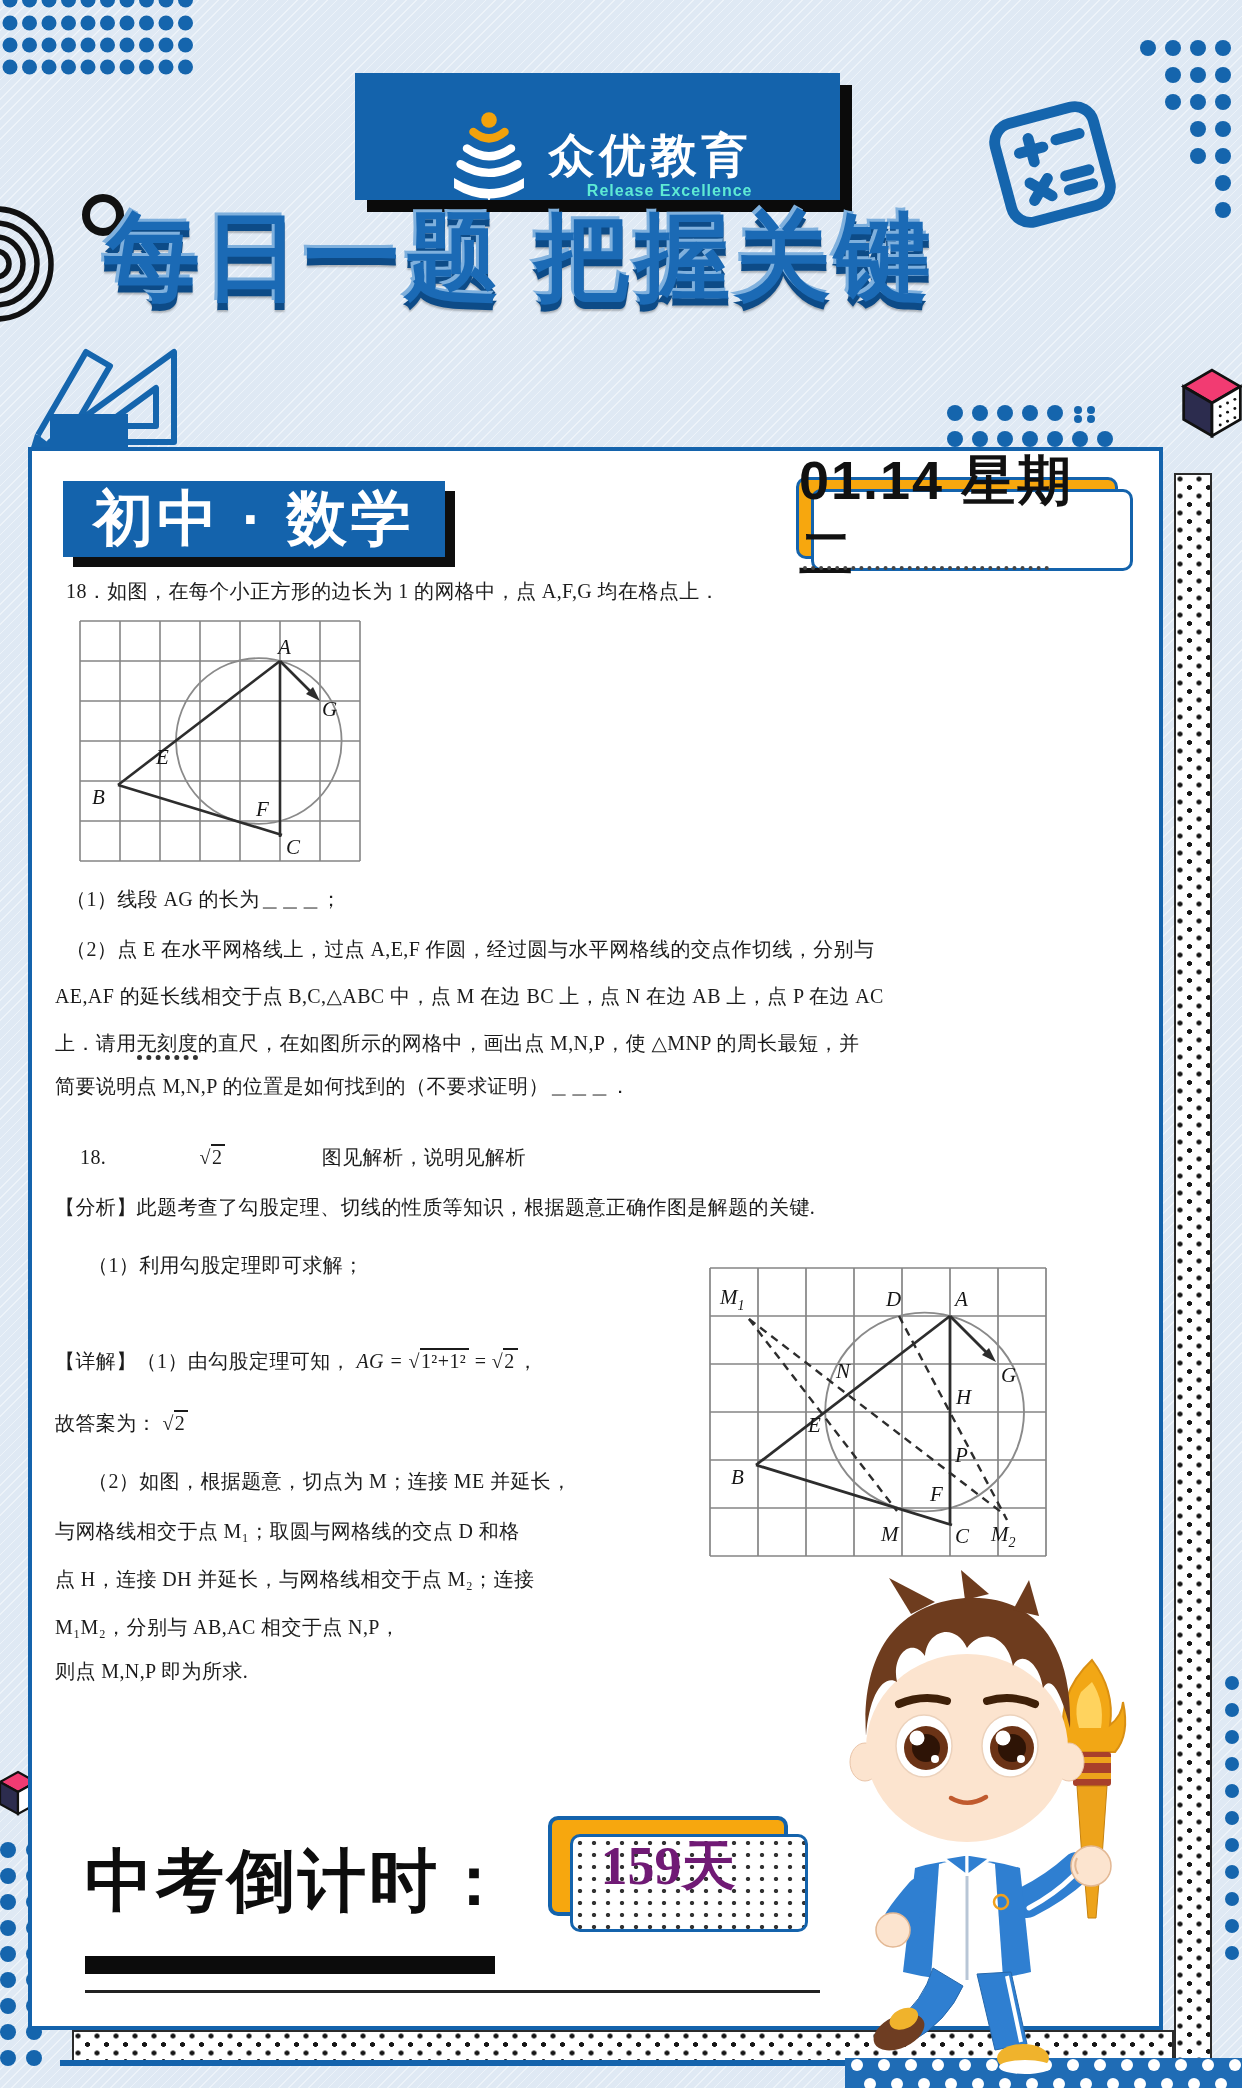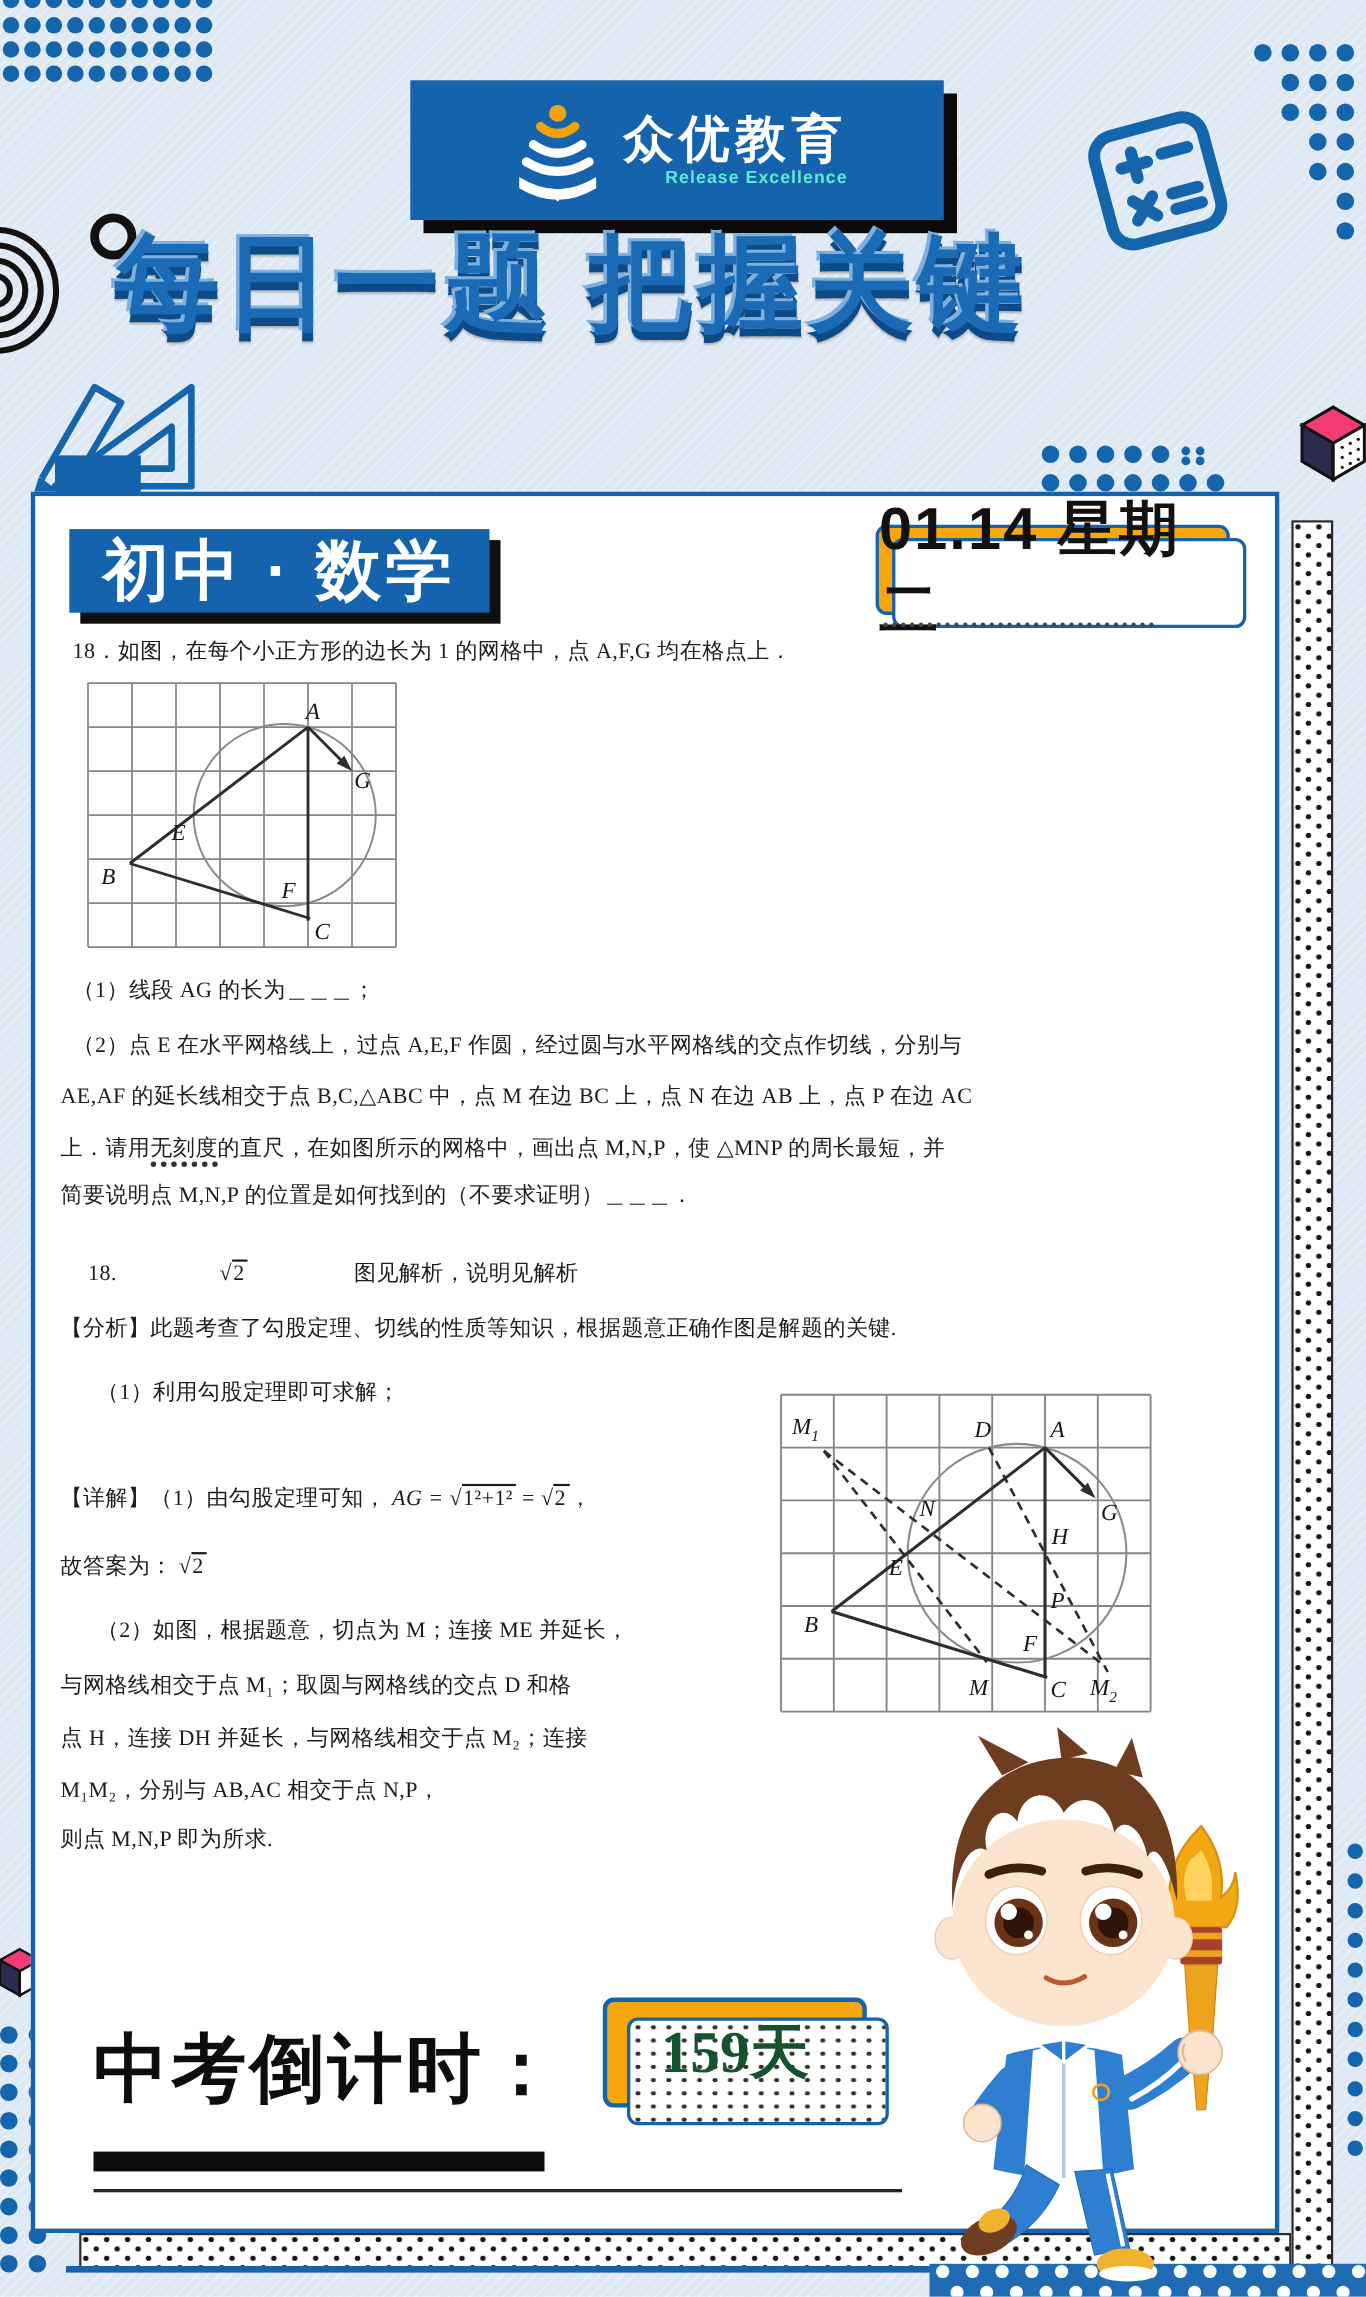--- a/index.html
+++ b/index.html
@@ -2,22 +2,22 @@
 <html><head>
 <meta charset="utf-8">
 <style>
   html,body{margin:0;padding:0;}
   #page{position:relative;width:1242px;height:2088px;overflow:hidden;
         background:#dfe9f4;
         background-image:repeating-linear-gradient(135deg, rgba(255,255,255,.45) 0 1px, transparent 1px 7px);
         font-family:"Liberation Sans","DejaVu Sans",sans-serif;}
   .abs{position:absolute;}
   
-  .logo-box{left:373px;top:73px;width:485px;height:127px;background:#1463ac;
-            box-shadow:12px 12px 0 #0b0b0b;display:flex;align-items:center;justify-content:center;gap:14px;}
+  .logo-box{left:355px;top:73px;width:485px;height:127px;background:#1463ac;
+            box-shadow:12px 12px 0 #0b0b0b;display:flex;align-items:flex-end;justify-content:center;gap:14px;}
   .brand-cn{color:#fff;font-weight:bold;font-size:46px;letter-spacing:5px;line-height:1;}
   .brand-en{color:#5eead4;font-size:16px;font-weight:bold;letter-spacing:1px;margin-top:4px;text-align:right;}
   
   .hero{left:104px;top:194px;font-size:96px;font-weight:700;letter-spacing:4px;white-space:nowrap;
         color:#1b6ab5;
         text-shadow:-3px -3px 0 #7fb0dd, 0 7px 0 #0d4b87, 0 9px 2px rgba(0,0,0,.25);}
   
   .card{left:28px;top:447px;width:1135px;height:1583px;background:#fff;border:4px solid #1463ac;box-sizing:border-box;z-index:1;}
   .corner-sq{left:50px;top:414px;width:78px;height:36px;background:#1463ac;z-index:2;}
   .subject-badge{left:63px;top:481px;width:382px;height:76px;background:#1463ac;box-shadow:10px 10px 0 #0e0e0e;
@@ -33,21 +33,21 @@
       font-size:20px;color:#1c1c1c;letter-spacing:.4px;z-index:2;}
   .em-dots{border-bottom:5px dotted #333;padding-bottom:1px;}
   .sqrt{white-space:nowrap;}
   .rad{border-top:2.5px solid #1b1b1b;padding:0 3px 0 1px;}
   
   .cd-label{left:85px;top:1836px;font-size:68px;font-weight:900;color:#0d0d0d;letter-spacing:3px;z-index:3;}
   .cd-badge{left:548px;top:1816px;width:232px;height:92px;background:#f7a70e;border:4px solid #1463ac;border-radius:10px;
             display:flex;align-items:center;justify-content:center;z-index:3;}
   .cd-badge .ghost{position:absolute;right:-24px;top:14px;width:100%;height:100%;border:3px solid #1463ac;border-radius:10px;z-index:-1;
                    background:#fff;background-image:radial-gradient(#333 2px, transparent 2.6px);background-size:14px 12px;}
-  .cd-badge span{font-family:"Liberation Serif","DejaVu Serif",serif;font-weight:bold;font-size:54px;color:#14532d;}
+  .cd-badge span{font-family:"Liberation Serif","DejaVu Serif",serif;font-weight:bold;font-size:54px;color:#701a75;}
   .cd-bar{left:85px;top:1956px;width:410px;height:18px;background:#0c0c0c;z-index:3;}
   .cd-line{left:85px;top:1990px;width:735px;height:3px;background:#222;z-index:3;}
   
   .dot-strip{background:#fff;border:2px solid #2b2b2b;box-sizing:border-box;
              background-image:radial-gradient(#161616 2.3px, transparent 2.9px), radial-gradient(#161616 2.3px, transparent 2.9px);
              background-size:19px 17px,19px 17px;background-position:4px 4px,13.5px 12.5px;z-index:1;}
   .strip-right{left:1174px;top:473px;width:38px;height:1589px;}
   .strip-bottom{left:72px;top:2030px;width:1102px;height:32px;}
   .blue-line-bottom{left:60px;top:2060px;width:1154px;height:6px;background:#1463ac;z-index:1;}
   .br-band{left:845px;top:2058px;width:397px;height:30px;background:#1f6cb5;z-index:2;}

